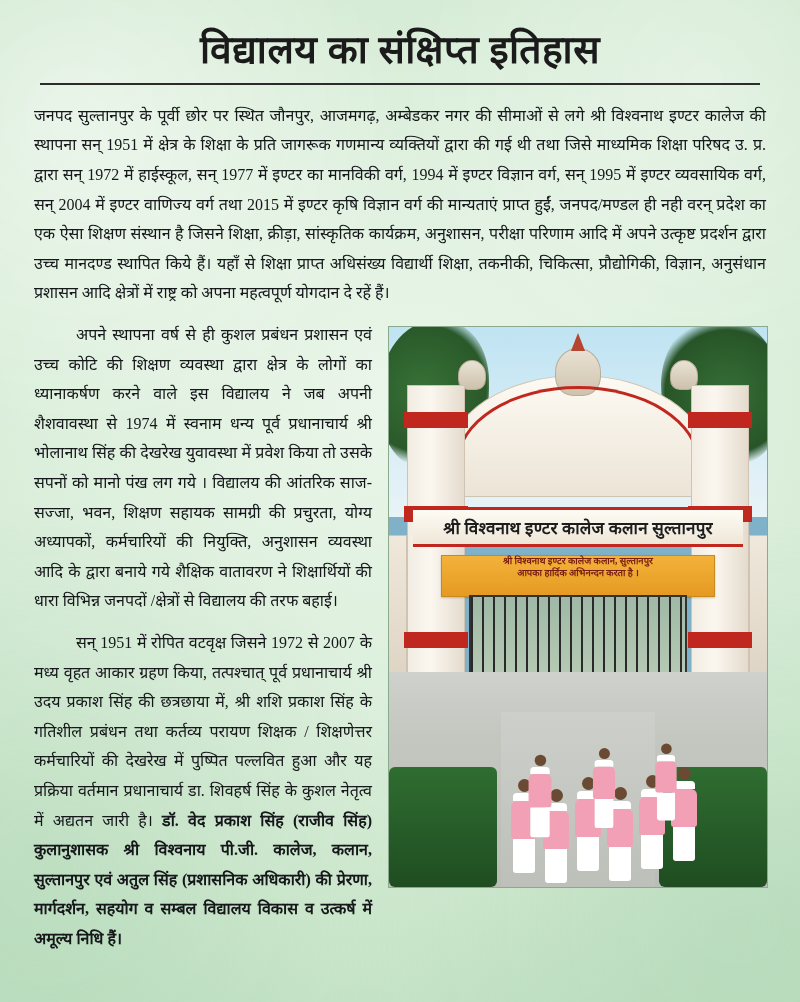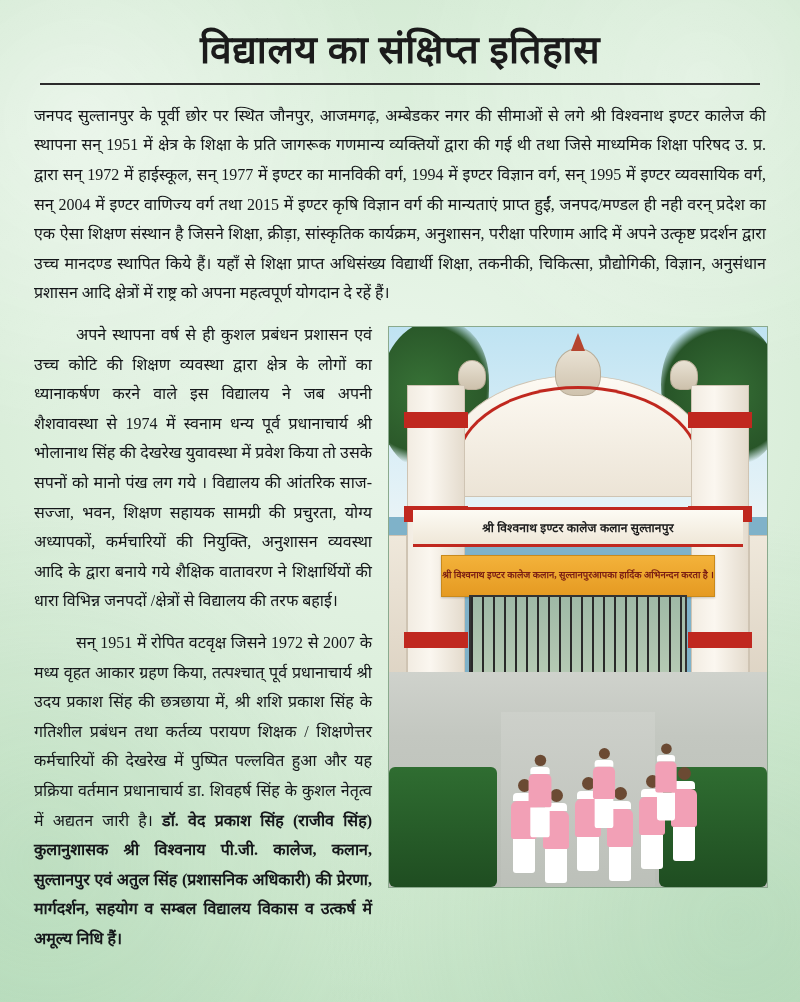--- a/index.html
+++ b/index.html
@@ -185,36 +185,35 @@
     background: linear-gradient(#fdfbf4, #efe7d8);
     border-top: 3px solid #c0281f;
     border-bottom: 3px solid #c0281f;
     display: flex;
     align-items: center;
     justify-content: center;
   }
   .signboard-text {
     font-family: "Liberation Serif", serif;
     font-weight: bold;
-    font-size: 12px;
+    font-size: 17px;
     color: #1d1d1d;
     white-space: nowrap;
     letter-spacing: .2px;
   }
   .banner {
     position: absolute;
     left: 34px; right: 34px;
     top: 198px;
     height: 40px;
     background: linear-gradient(#f3b23a, #e59a22);
     border: 1px solid #c98a1c;
     display: flex;
-    flex-direction: row;
+    flex-direction: column;
     align-items: center;
-    justify-content: center;
     line-height: 1.25;
     box-shadow: 0 1px 2px rgba(0,0,0,.2);
   }
   .banner-line {
     font-family: "Liberation Serif", serif;
     font-size: 9.5px;
     color: #7a1d12;
     font-weight: bold;
     white-space: nowrap;
   }

